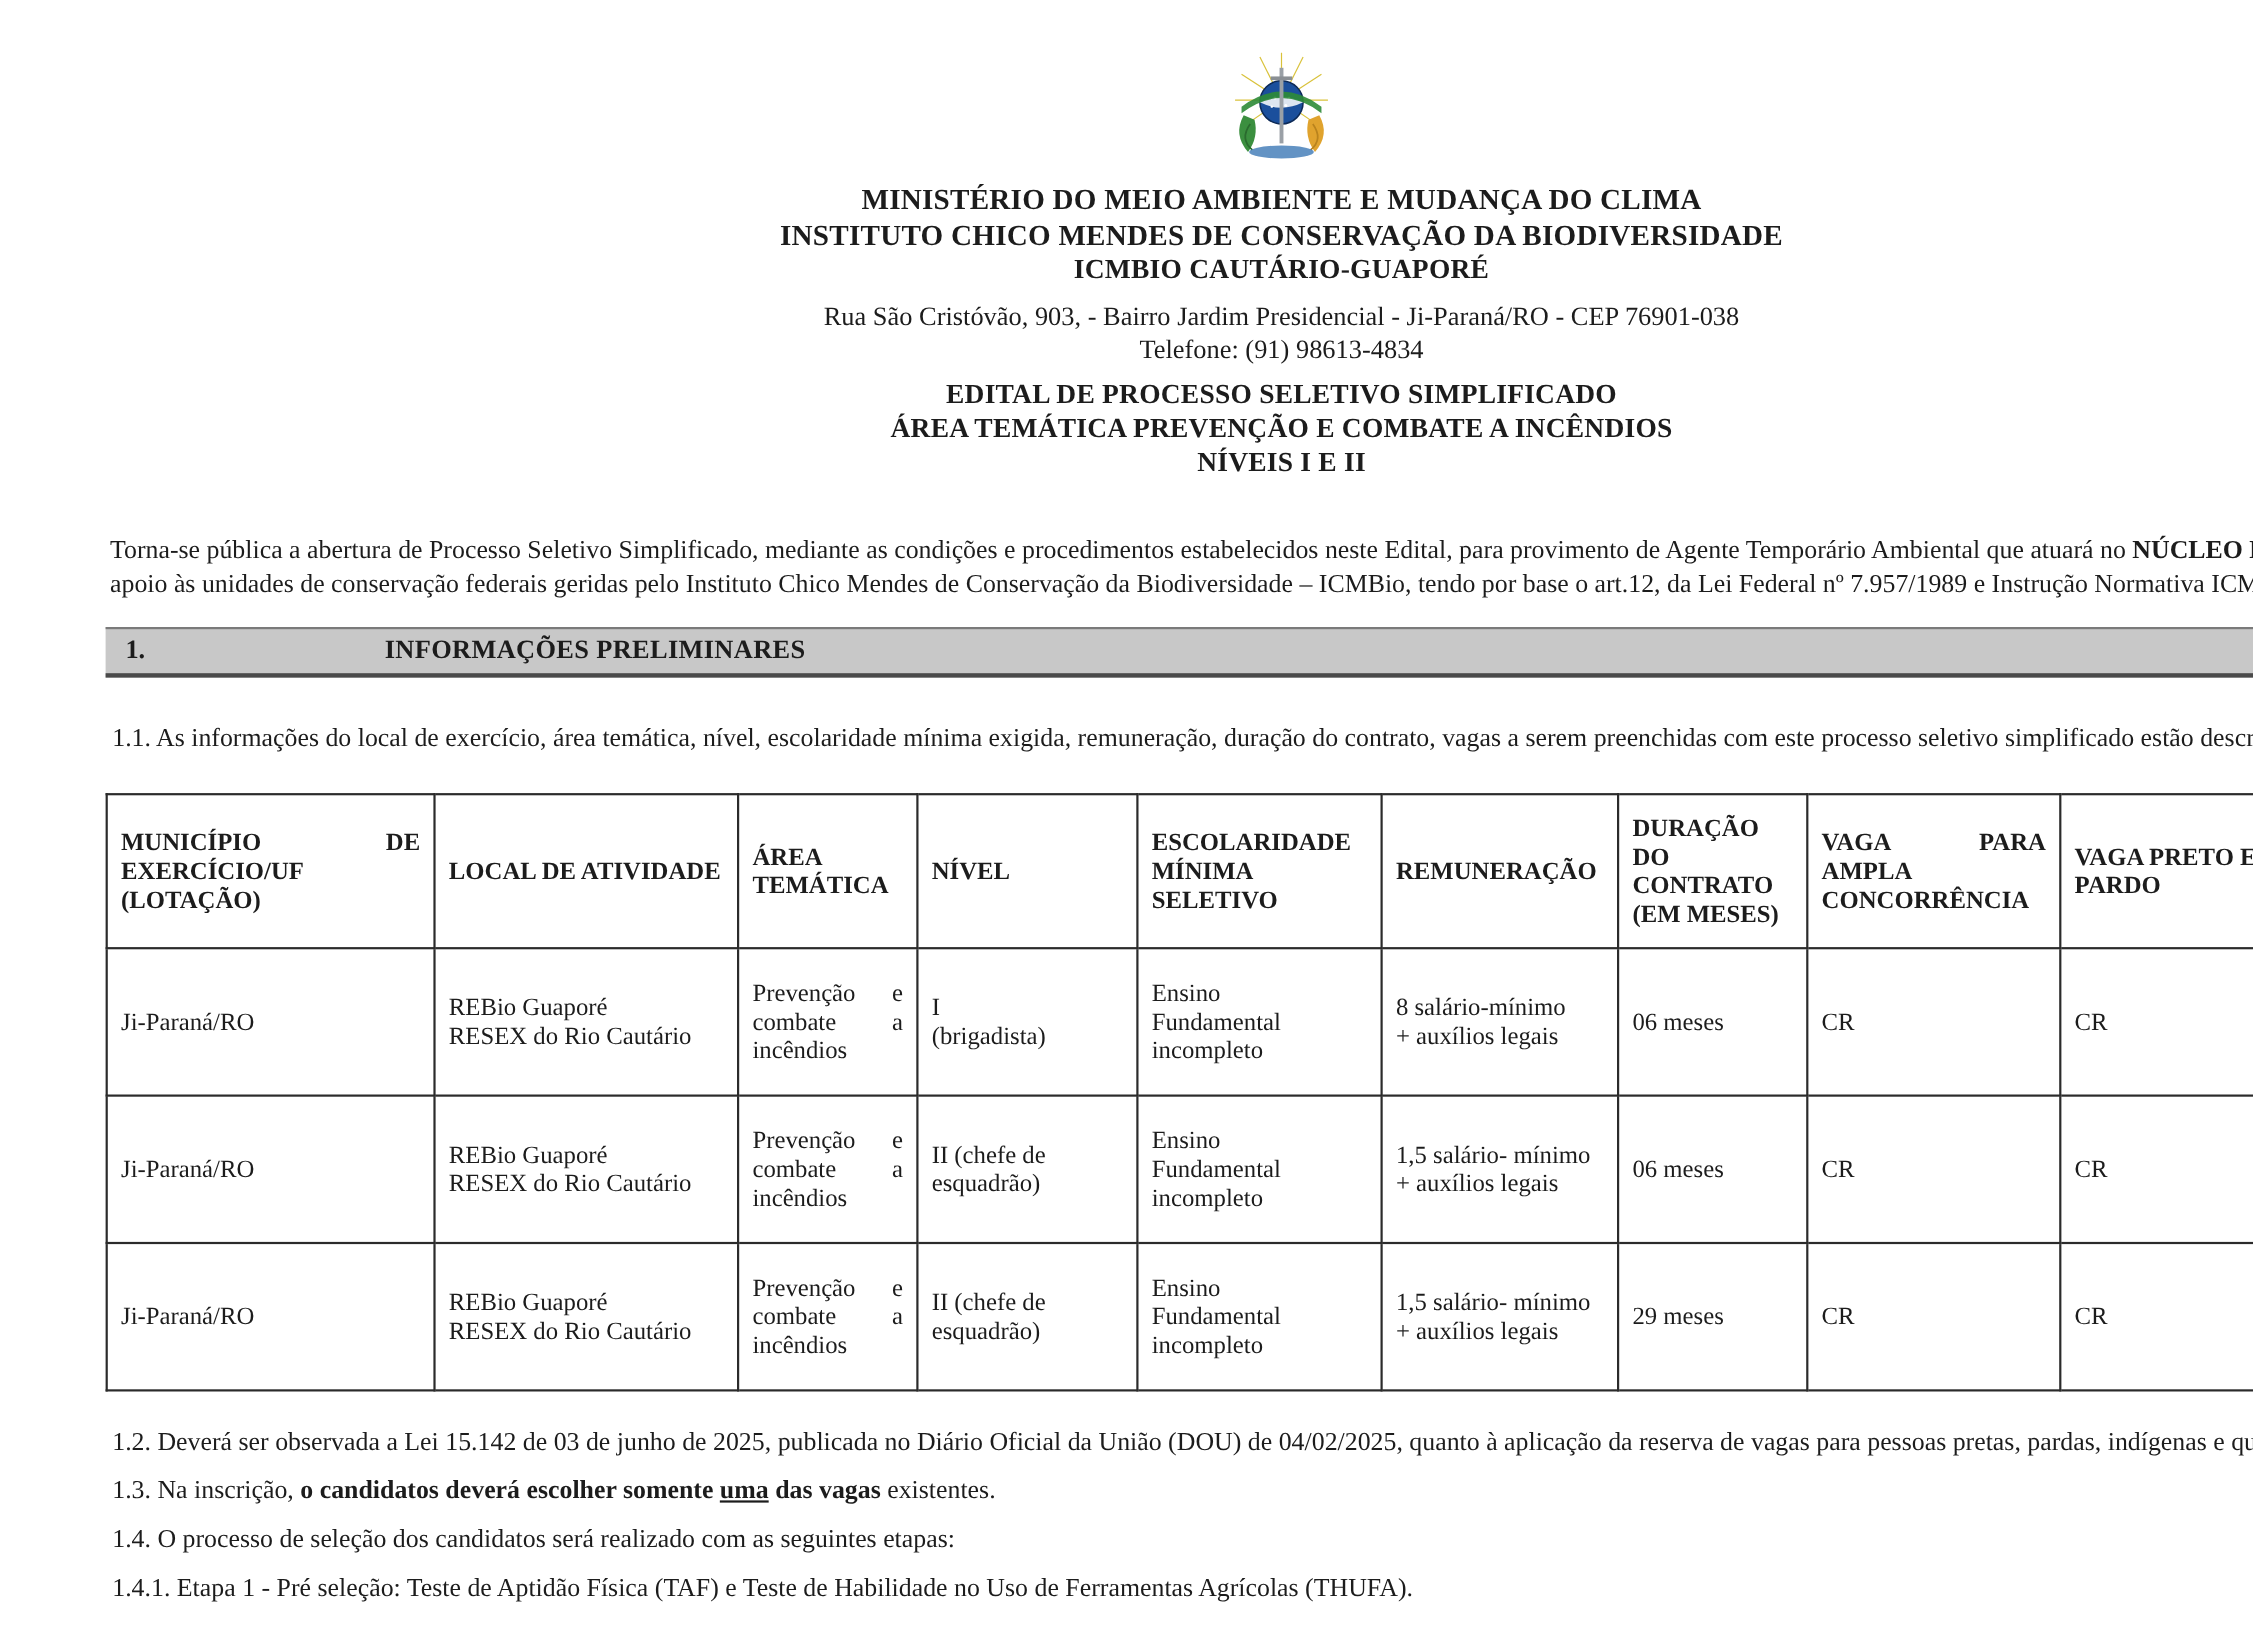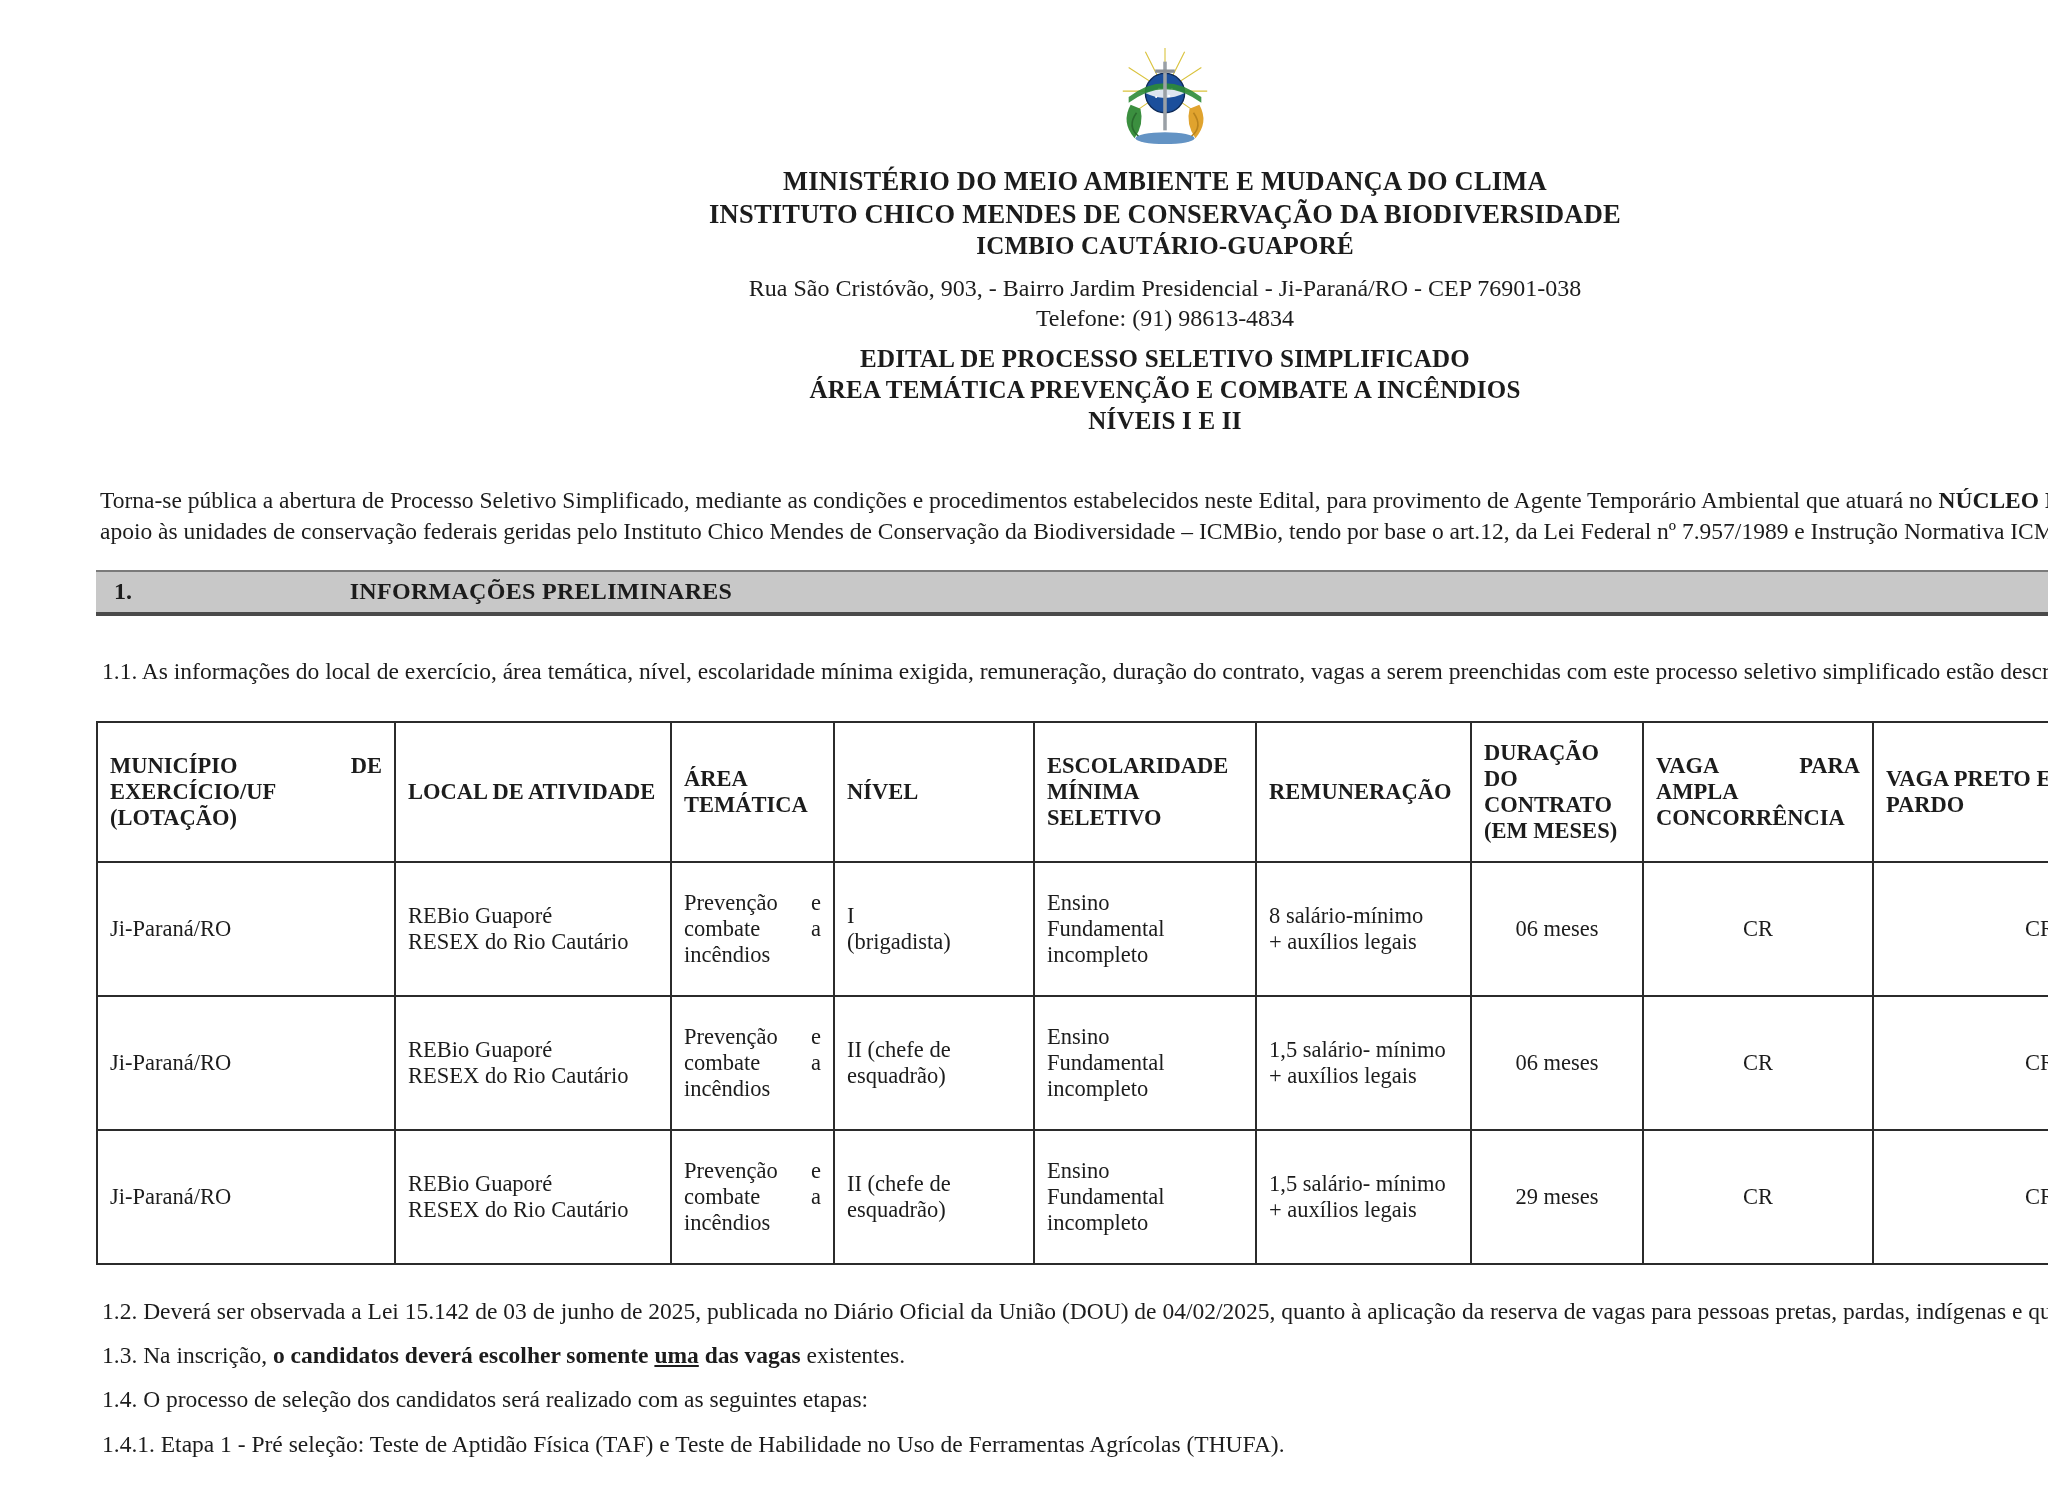--- a/index.html
+++ b/index.html
@@ -142,21 +142,21 @@
     text-align-last: left;
   }
   table.vagas td {
     height: 112px;
     font-weight: normal;
   }
   td.just {
     text-align: justify;
     text-align-last: justify;
   }
-  td.ctr { text-align: center; }
+  td.ctr { }
   .cellline { display: block; }
 
   
   col.c1 { width: 298px; }
   col.c2 { width: 276px; }
   col.c3 { width: 163px; }
   col.c4 { width: 200px; }
   col.c5 { width: 222px; }
   col.c6 { width: 215px; }
   col.c7 { width: 172px; }

